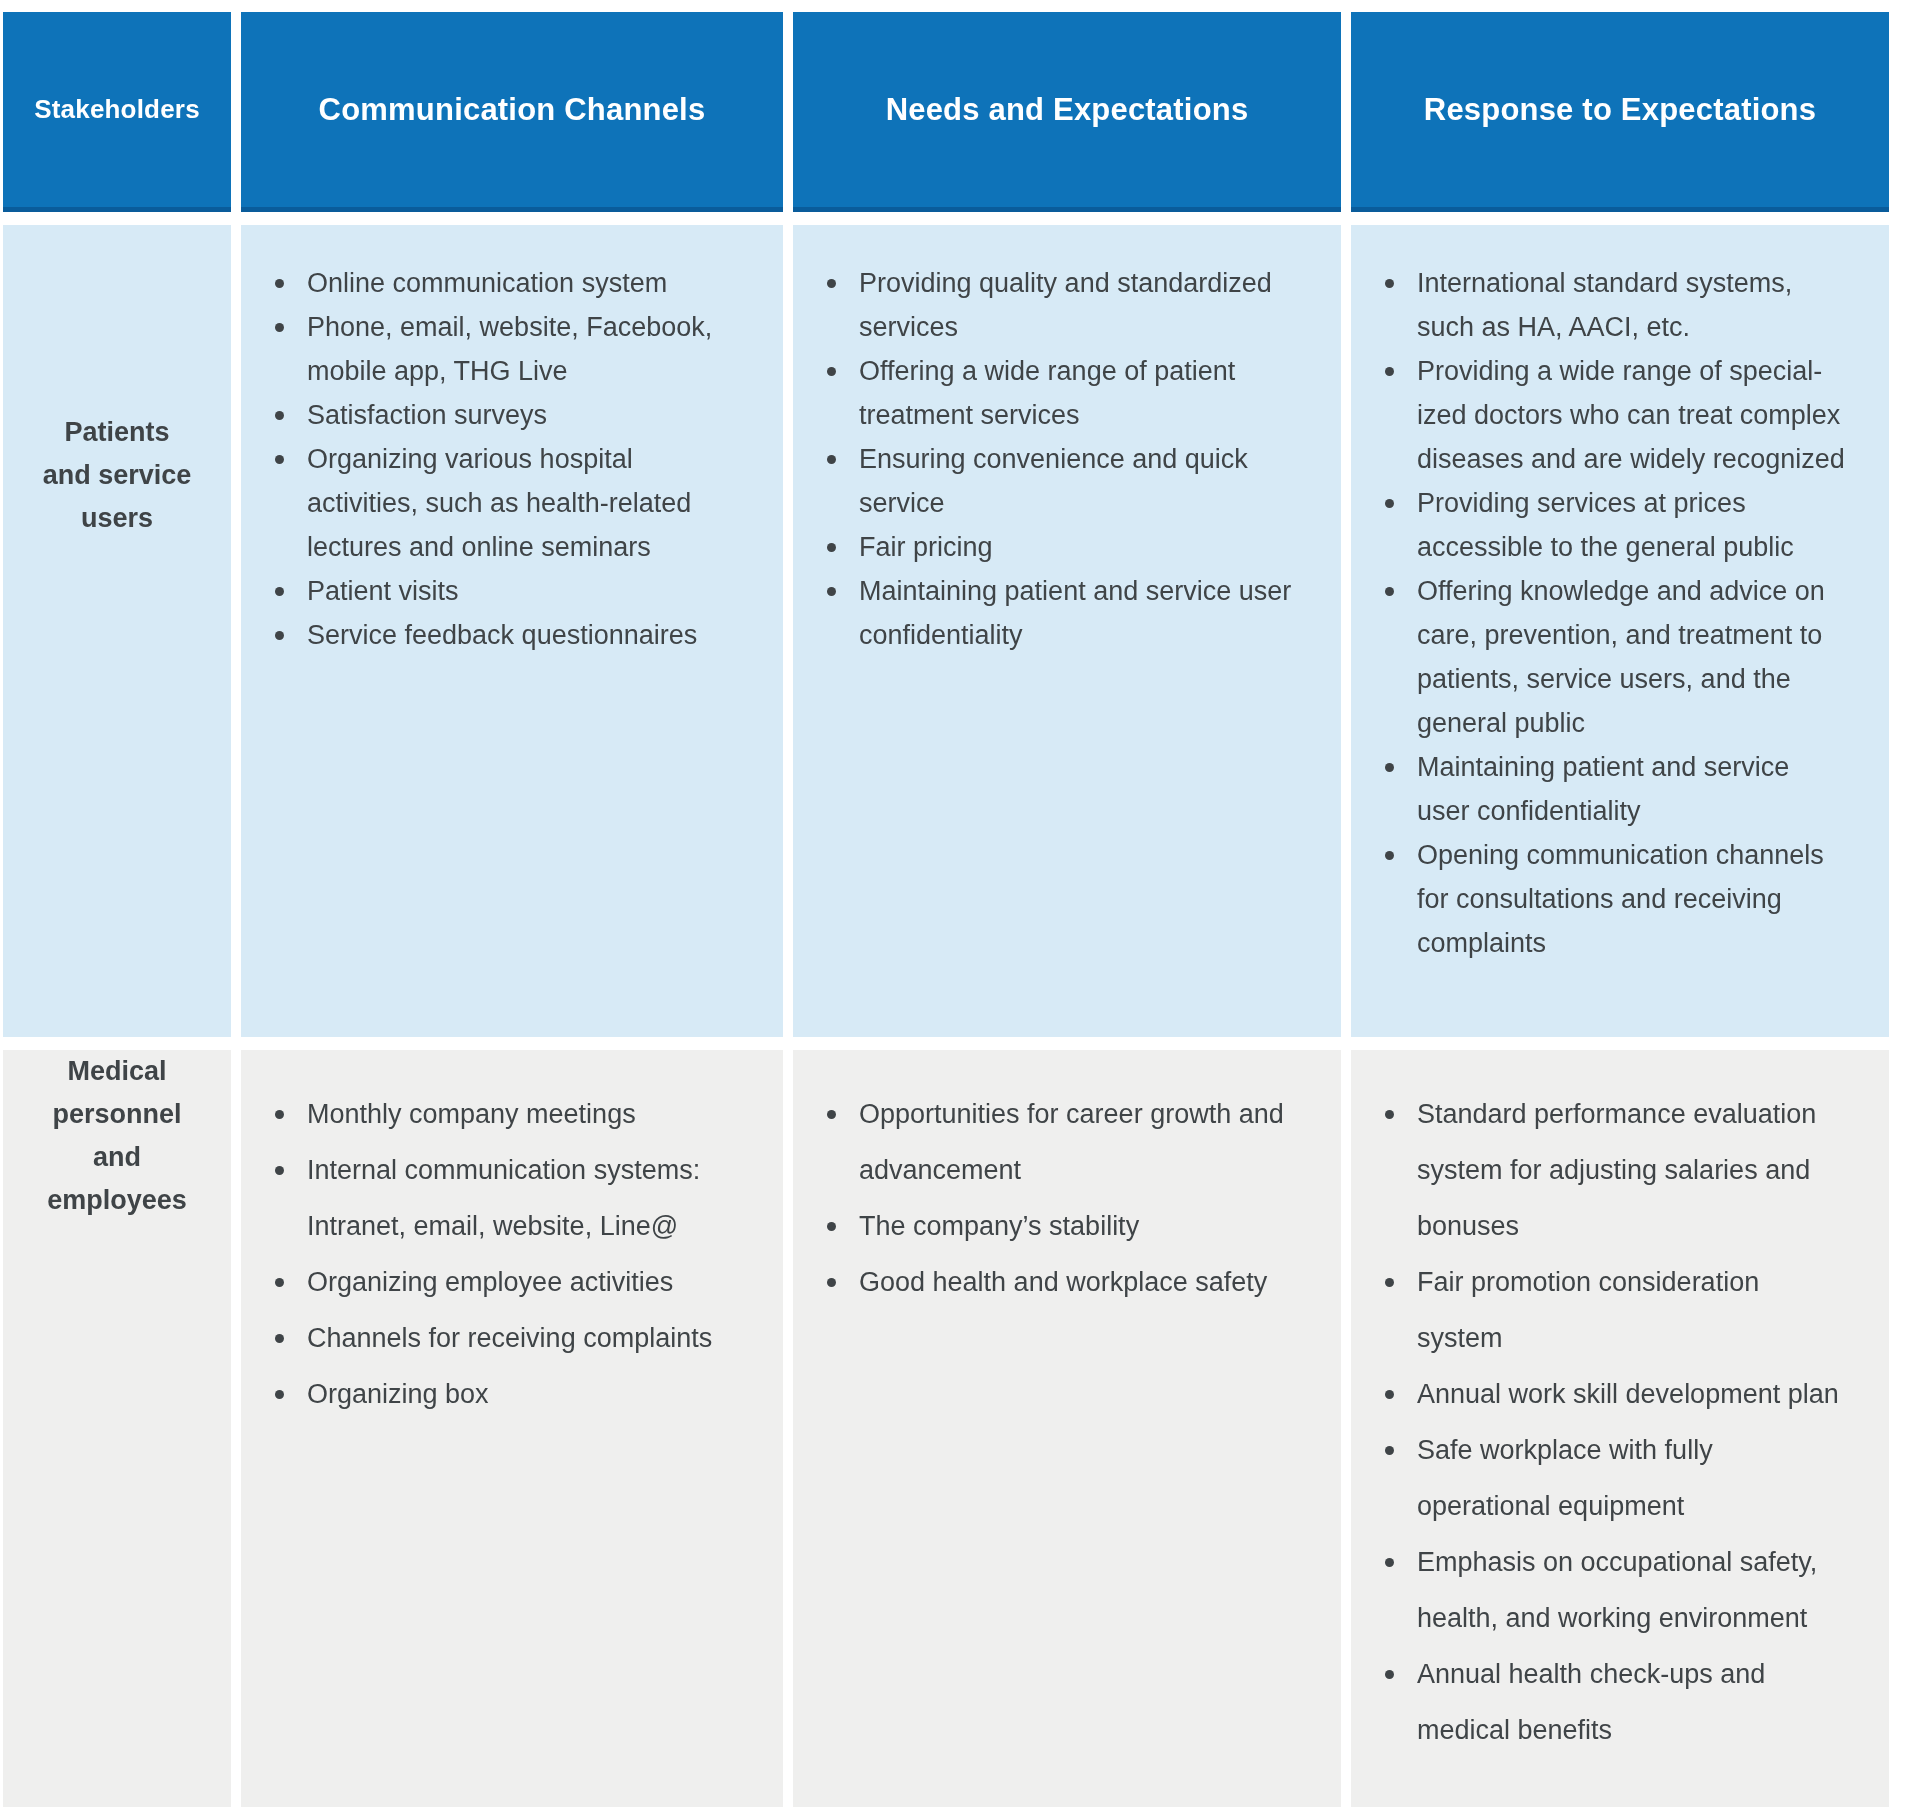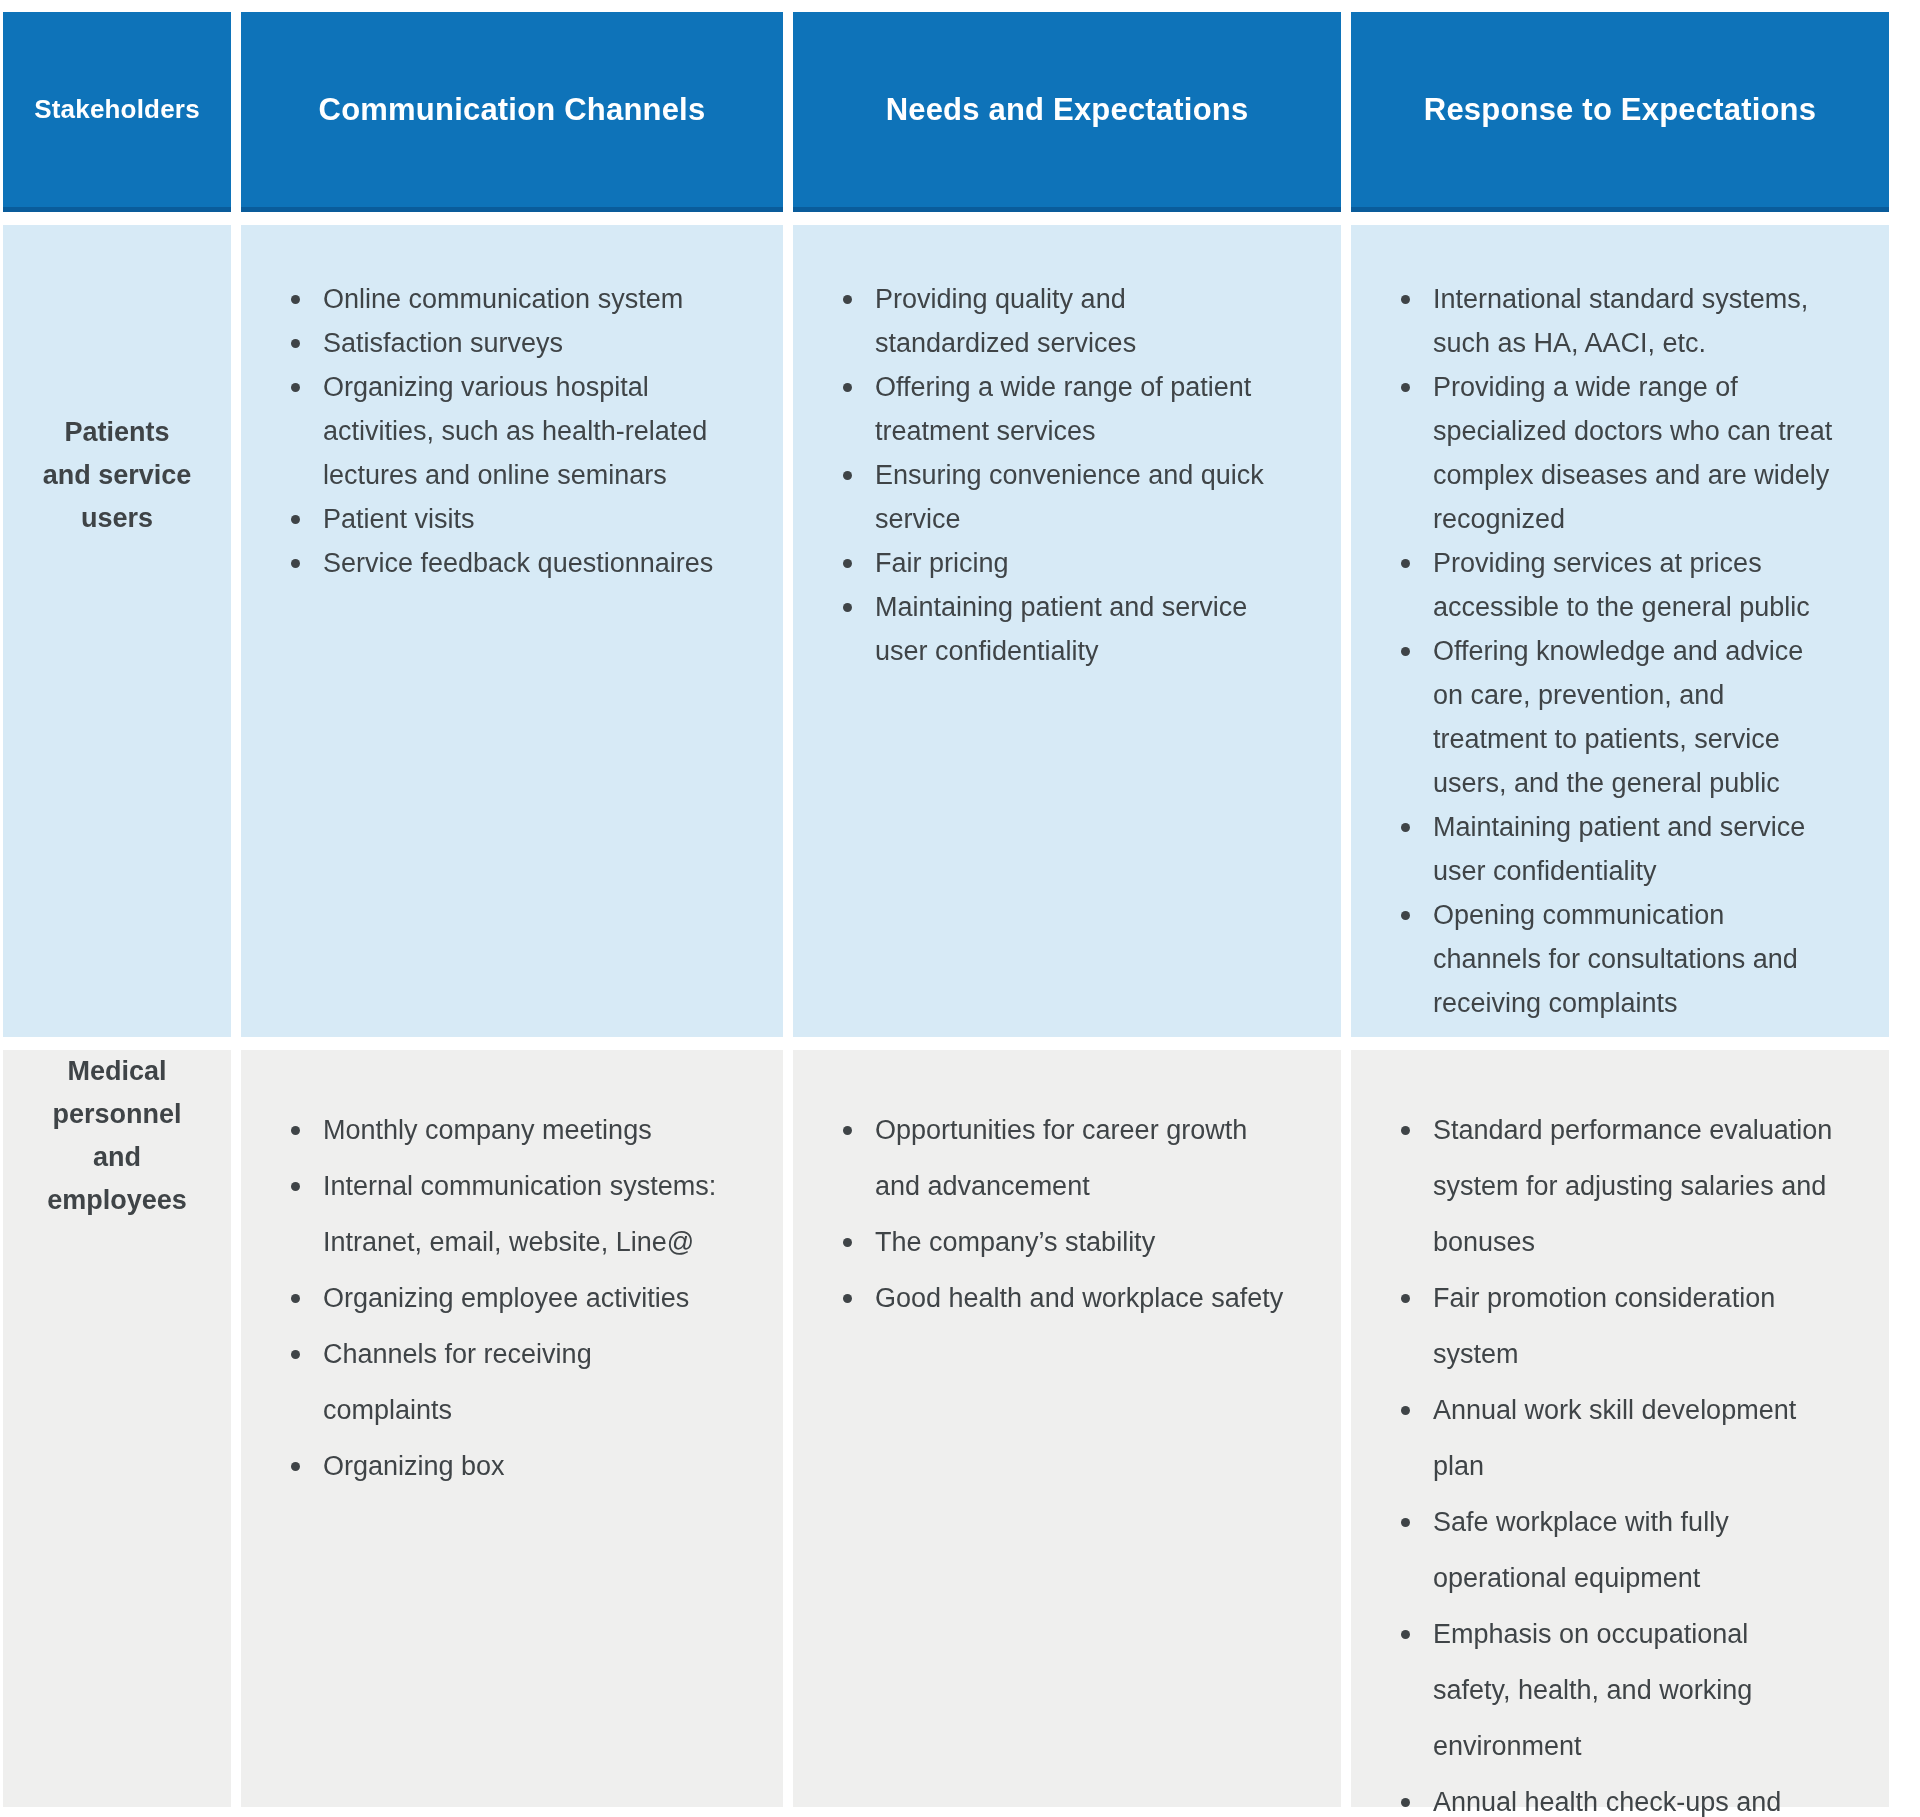--- a/index.html
+++ b/index.html
@@ -24,21 +24,21 @@
     color:var(--header-text,#ffffff);
     font-weight:bold;font-size:31px;letter-spacing:.2px;
   }
   .head.c1{font-size:26px;}
   
   .body{color:var(--body-text,#3f4447);font-size:27px;}
   .r1{background:var(--row-patients-bg,#d7eaf6);}
   .r2{background:var(--row-employees-bg,#efefee);}
   .content{padding:36px 40px 0 30px;}
   .r2.content{padding-top:36px;}
-  ul.bullets{list-style:none;margin:16px;padding:0;}
+  ul.bullets{list-style:none;margin:0;padding:0;}
   ul.bullets li{position:relative;padding-left:36px;text-align:left;}
   .r1 ul.bullets li{line-height:44px;}
   .r2 ul.bullets li{line-height:56px;}
   ul.bullets li::before{
     content:"";position:absolute;left:4px;width:9px;height:9px;border-radius:50%;
     background:currentColor;
   }
   .r1 ul.bullets li::before{top:18px;}
   .r2 ul.bullets li::before{top:24px;}
   
@@ -68,20 +68,21 @@
   <div class="cell body r1 stake stake1">
     <div class="stake-label">
         <div>Patients</div>
         <div>and service</div>
         <div>users</div>
       </div>
   </div>
   <div class="cell body r1 content">
     <ul class="bullets">
         <li>Online communication system</li>
+        <li>Phone, email, website, Facebook, mobile app, THG Live</li>
         <li>Satisfaction surveys</li>
         <li>Organizing various hospital activities, such as health-related lectures and online seminars</li>
         <li>Patient visits</li>
         <li>Service feedback questionnaires</li>
       </ul>
   </div>
   <div class="cell body r1 content">
     <ul class="bullets">
         <li>Providing quality and standardized services</li>
         <li>Offering a wide range of patient treatment services</li>

